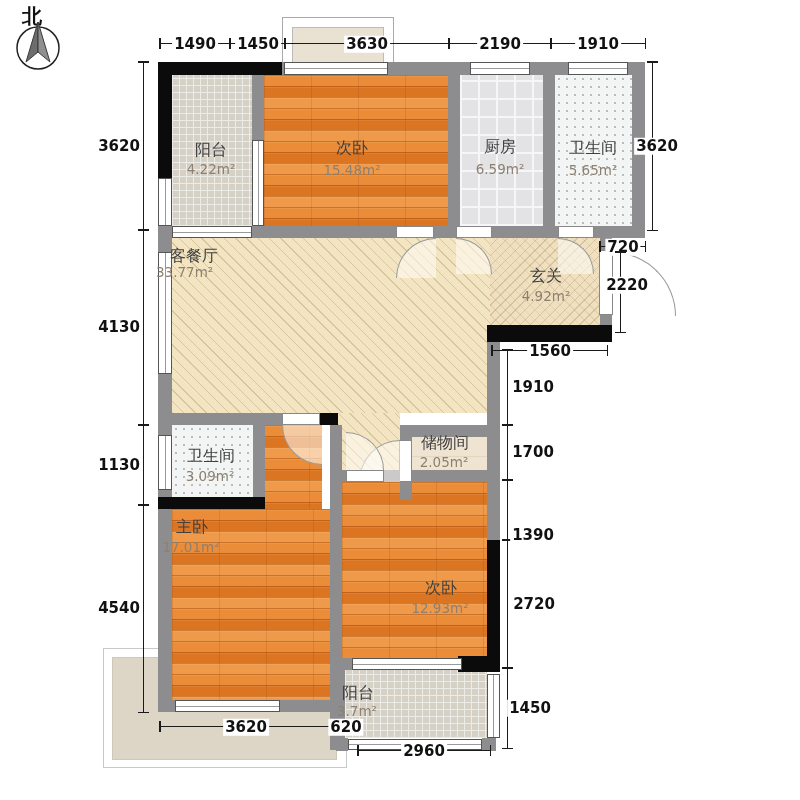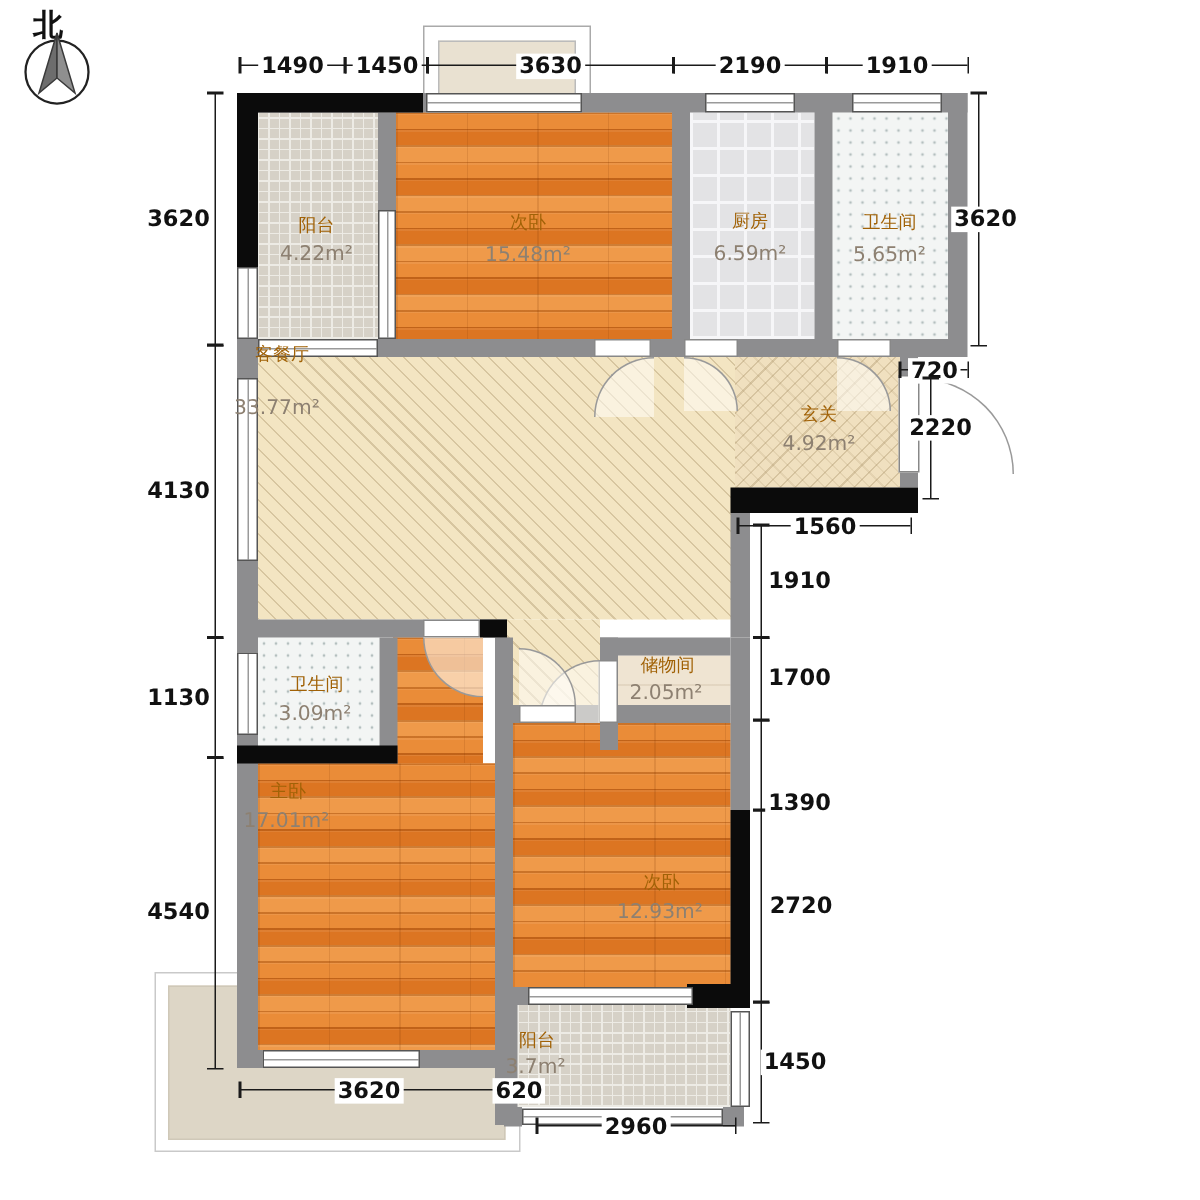--- a/index.html
+++ b/index.html
@@ -50,21 +50,21 @@
   
   .dimh{position:absolute;height:0;border-top:1.5px solid #1a1a1a;}
   .dimh::before,.dimh::after{content:"";position:absolute;top:-6px;width:1.5px;height:11px;background:#1a1a1a;}
   .dimh::before{left:-1px;} .dimh::after{right:-1px;}
   .dimv{position:absolute;width:0;border-left:1.5px solid #1a1a1a;}
   .dimv::before,.dimv::after{content:"";position:absolute;left:-6px;width:11px;height:1.5px;background:#1a1a1a;}
   .dimv::before{top:-1px;} .dimv::after{bottom:-1px;}
   .dlab{position:absolute;transform:translate(-50%,-50%);font-size:15px;font-weight:bold;
     color:#111;background:#fff;padding:0 2px;line-height:1.1;white-space:nowrap;}
   
-  .rname{position:absolute;transform:translate(-50%,-50%);font-size:12px;color:#a16207;
+  .rname{position:absolute;transform:translate(-50%,-50%);font-size:16px;color:#404040;
     white-space:nowrap;line-height:1;}
   .rarea{position:absolute;transform:translate(-50%,-50%);font-size:13.5px;color:#8d8071;
     white-space:nowrap;line-height:1;}
   .tl-anchor{transform:none;}
   
   #compass-label{position:absolute;left:22px;top:3px;font-size:20px;font-weight:bold;color:#111;}
 </style>
 </head>
 <body>
 
@@ -158,21 +158,21 @@
   <div class="arc tr" style="left:346px;top:432px;width:38px;height:38px;"></div>
 
   <span class="rname" style="left:211px;top:150px;">阳台</span>
   <span class="rarea" style="left:211px;top:170px;">4.22m²</span>
   <span class="rname" style="left:352px;top:148px;">次卧</span>
   <span class="rarea" style="left:352px;top:171px;">15.48m²</span>
   <span class="rname" style="left:500px;top:147px;">厨房</span>
   <span class="rarea" style="left:500px;top:170px;">6.59m²</span>
   <span class="rname" style="left:593px;top:148px;">卫生间</span>
   <span class="rarea" style="left:593px;top:171px;">5.65m²</span>
-  <span class="rname tl-anchor" style="left:170px;top:230px;">客餐厅</span>
+  <span class="rname tl-anchor" style="left:170px;top:248px;">客餐厅</span>
   <span class="rarea tl-anchor" style="left:156px;top:266px;">33.77m²</span>
   <span class="rname" style="left:546px;top:276px;">玄关</span>
   <span class="rarea" style="left:546px;top:297px;">4.92m²</span>
   <span class="rname" style="left:445px;top:443px;">储物间</span>
   <span class="rarea" style="left:444px;top:463px;">2.05m²</span>
   <span class="rname" style="left:211px;top:456px;">卫生间</span>
   <span class="rarea" style="left:210px;top:477px;">3.09m²</span>
   <span class="rname" style="left:192px;top:527px;">主卧</span>
   <span class="rarea" style="left:191px;top:548px;">17.01m²</span>
   <span class="rname" style="left:441px;top:588px;">次卧</span>

